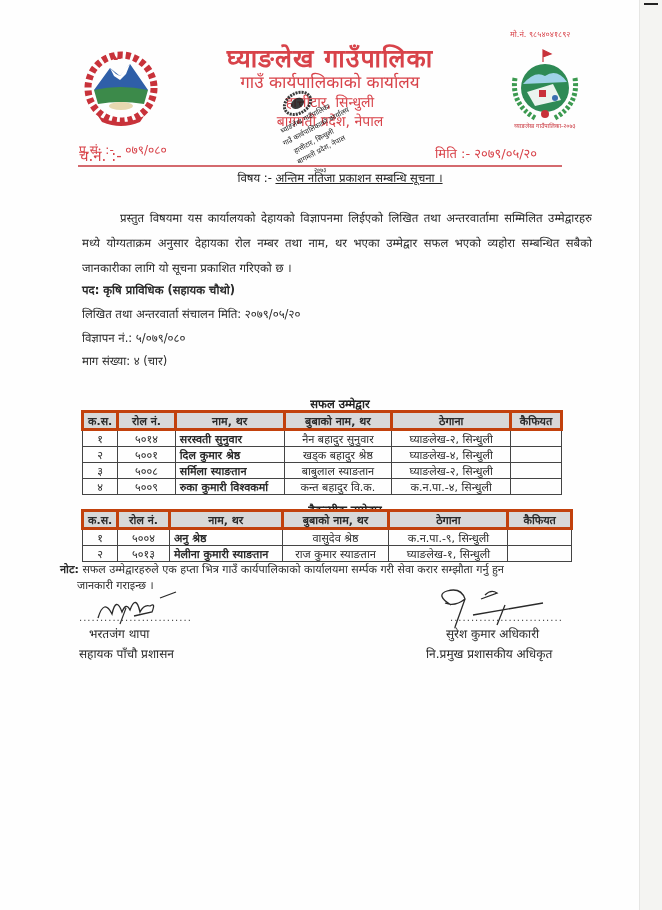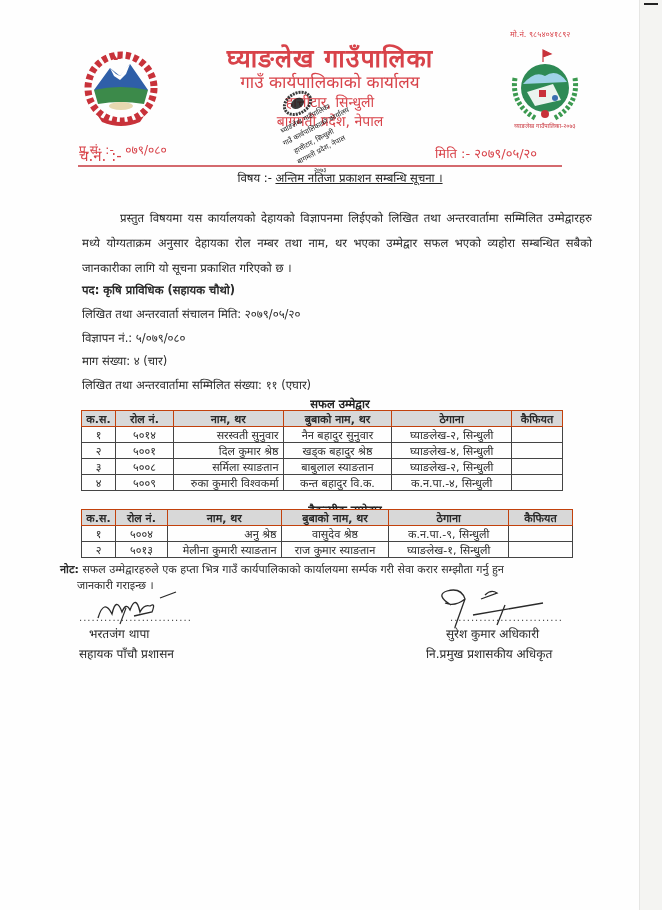--- a/index.html
+++ b/index.html
@@ -24,24 +24,24 @@
   .subject .u { text-decoration:underline; }
 
   .body-para { left:82px; top:206px; width:510px; font-size:11.5px; line-height:25px; text-align:justify; color:#2a2a2a; }
   .body-para .indent { display:inline-block; width:38px; }
 
   .info { left:82px; font-size:11.5px; color:#2a2a2a; }
   .info.b { font-weight:bold; }
 
   .tbl-caption { font-size:11.5px; font-weight:bold; color:#222; text-align:center; }
   table.res { position:absolute; border-collapse:collapse; font-size:11px; color:#2a2a2a; }
-  table.res th { background:#d8d8d8; border:1px solid #c2410c; font-weight:bold; height:15px; padding:0 4px; }
+  table.res th { background:#d8d8d8; border:3px solid #c2410c; font-weight:bold; height:15px; padding:0 4px; }
   table.res td { border:1px solid #444; height:14px; padding:0 4px; }
   td.c { text-align:center; }
-  td.l { text-align:right; }
+  td.l { text-align:left;font-weight:bold; }
 
   .note { left:60px; top:562px; width:520px; font-size:11px; line-height:16px; color:#2a2a2a; }
   .note b { font-weight:bold; }
   .note .cont { display:block; padding-left:17px; }
 
   .sig-dots { font-size:10px; letter-spacing:1px; color:#444; }
   .sig-name, .sig-title { font-size:12px; color:#2a2a2a; }
 </style>
 </head>
 <body>
@@ -110,21 +110,20 @@
 
   <div class="abs subject">
     <span>विषय :-</span>
     <span class="u">अन्तिम नतिजा प्रकाशन सम्बन्धि सूचना ।</span>
   </div>
 
   <div class="abs info b" style="top:282px">पद: कृषि प्राविधिक (सहायक चौथो)</div>
   <div class="abs info" style="top:306px">लिखित तथा अन्तरवार्ता संचालन मिति: २०७९/०५/२०</div>
   <div class="abs info" style="top:330px">विज्ञापन नं.: ५/०७९/०८०</div>
   <div class="abs info" style="top:353px">माग संख्या: ४ (चार)</div>
-  <div class="abs info" style="top:377px">लिखित तथा अन्तरवार्तामा सम्मिलित संख्या: ११ (एघार)</div>
 
   <div class="abs tbl-caption" style="left:280px;top:396px;width:120px">सफल उम्मेद्वार</div>
   <table class="res" style="left:81px;top:410px;width:482px">
     <colgroup>
         <col style="width:34px">
         <col style="width:58px">
         <col style="width:110px">
         <col style="width:109px">
         <col style="width:120px">
         <col style="width:51px">

